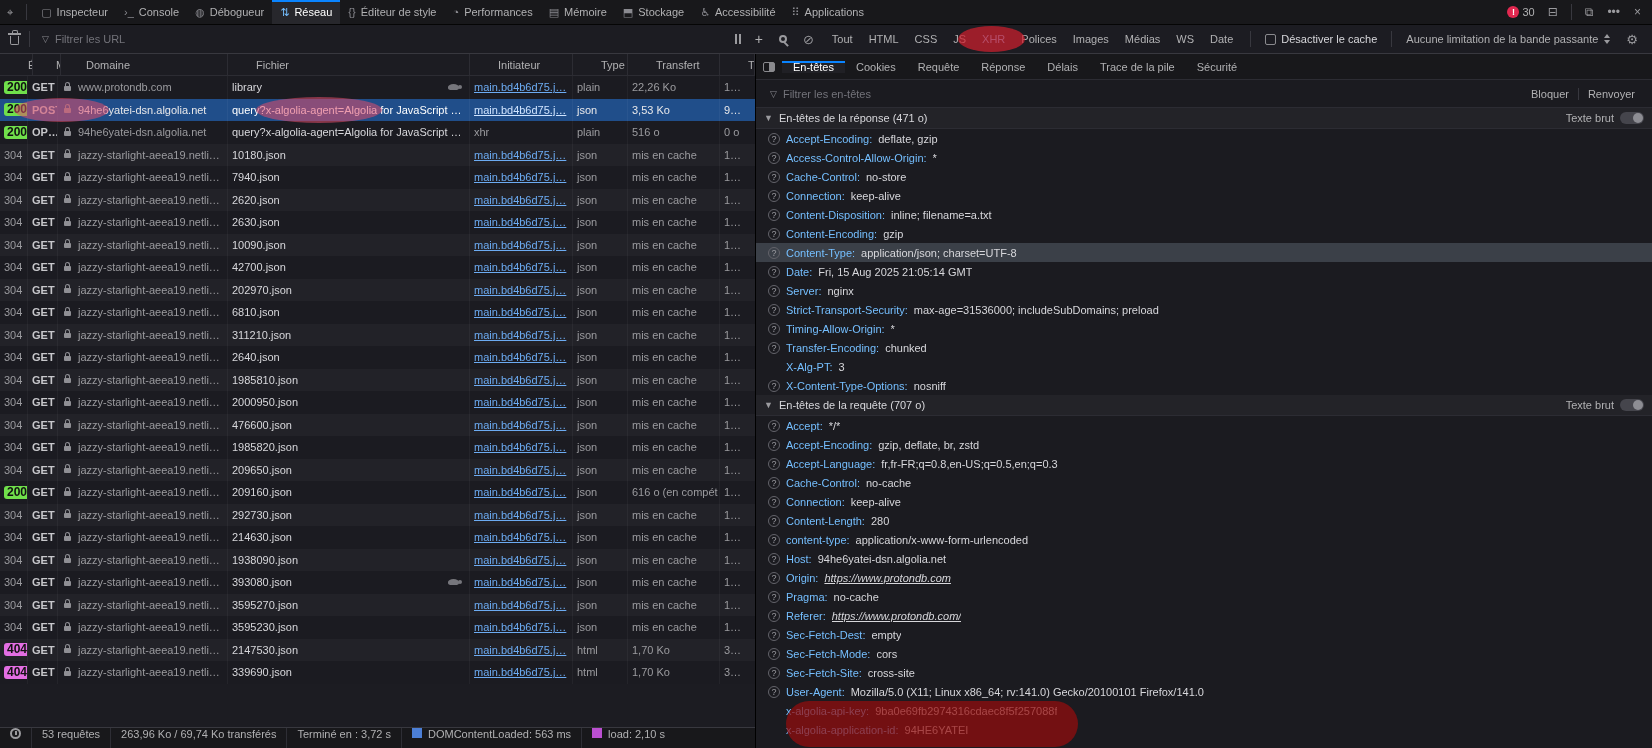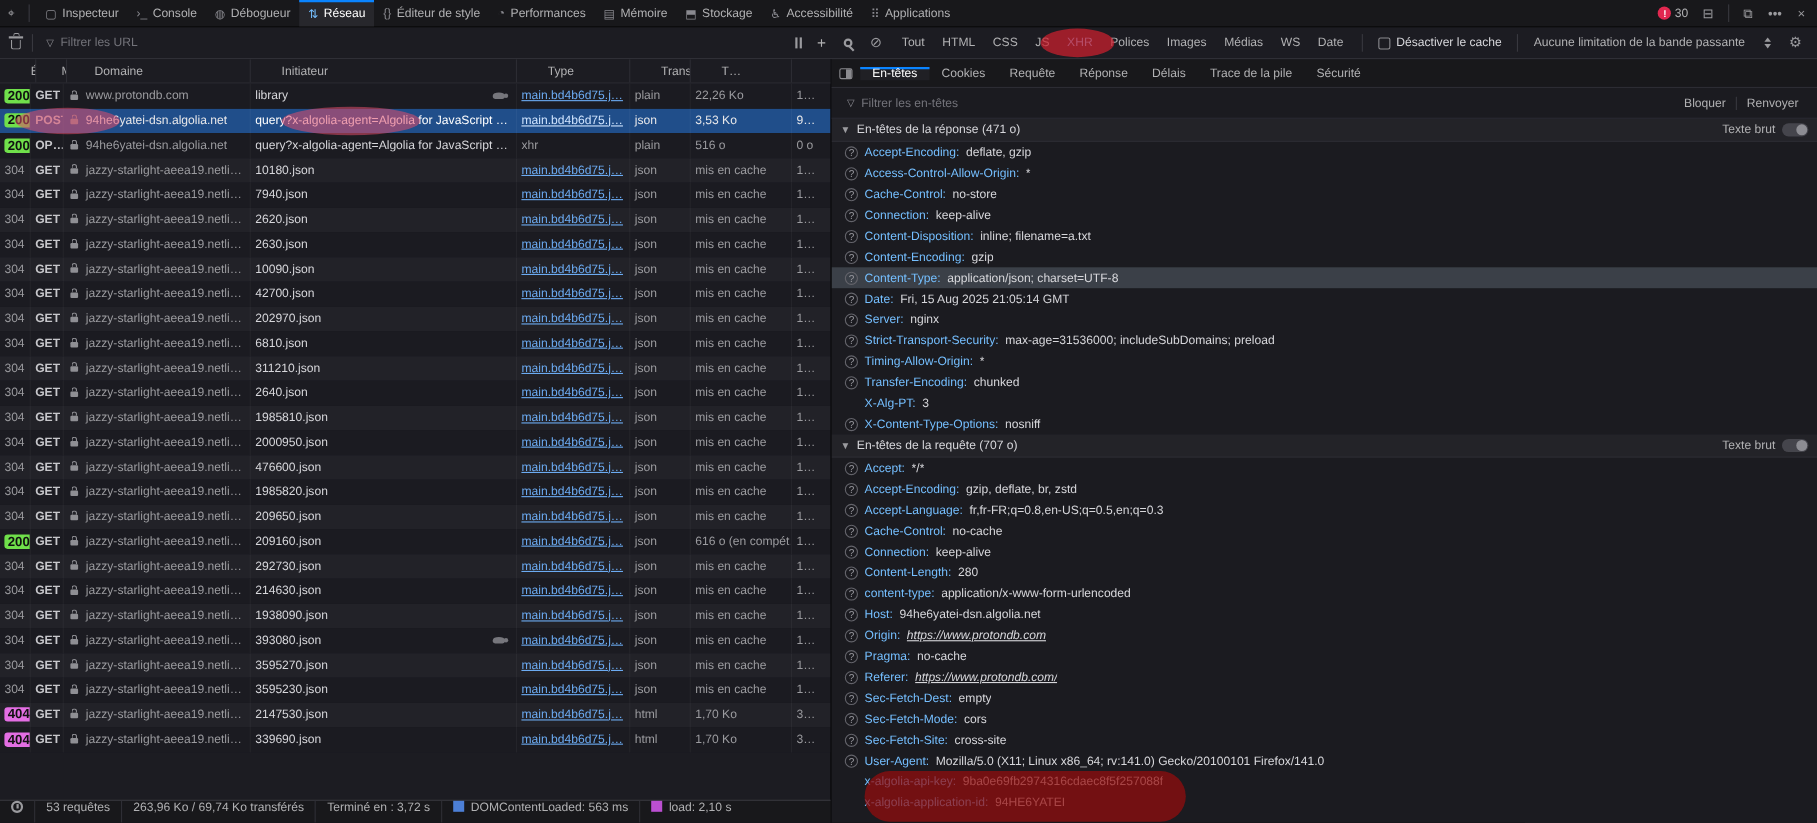--- a/index.html
+++ b/index.html
@@ -46,21 +46,21 @@
   .plus{color:#b1b1b3;font-size:14px;padding:0 7px;line-height:1;}
   .mag{position:relative;width:8px;height:8px;border:2px solid #9a9a9e;border-radius:50%;margin:0 9px;flex:none;}
   .mag::after{content:"";position:absolute;right:-4px;bottom:-4px;width:6px;height:2px;
     background:#9a9a9e;transform:rotate(45deg);}
   .blockico{color:#9a9a9e;font-size:13px;padding:0 7px;}
   .type-filters{display:flex;align-items:center;gap:2px;margin:0 4px;}
   .tfilter{padding:2px 7px;color:#b1b1b3;border-radius:2px;position:relative;}
   .tfilter.selected{color:#75bfff;}
   .cachebox{display:flex;align-items:center;gap:5px;margin:0 8px;}
   .chk{width:11px;height:11px;border:1px solid #8a8a8e;border-radius:2px;background:transparent;flex:none;}
-  .throttle{display:flex;align-items:center;gap:18px;padding:0 8px;color:#b1b1b3;}
+  .throttle{display:flex;align-items:center;gap:6px;padding:0 8px;color:#b1b1b3;}
   .updown{display:flex;flex-direction:column;line-height:0;}
   .updown i{width:0;height:0;border-left:3px solid transparent;border-right:3px solid transparent;}
   .updown i.up{border-bottom:4px solid #9a9a9e;margin-bottom:2px;}
   .updown i.dn{border-top:4px solid #9a9a9e;}
   .gear{color:#9a9a9e;font-size:13px;padding:0 8px;}
 
   
   .main{flex:1;display:flex;min-height:0;}
   .left{width:756px;flex:none;display:flex;flex-direction:column;border-right:1px solid #000;background:#1c1c22;}
   .right{flex:1;display:flex;flex-direction:column;background:#1b1b20;min-width:0;}
@@ -248,20 +248,21 @@
     <span class="gear">⚙</span>
   </div>
 
   <div class="main">
 
     <section class="left">
       <div class="thead grid" id="thead">
           <span class="hc">Éta</span>
           <span class="hc">Mé…</span>
           <span class="hc">Domaine</span>
+          <span class="hc">Fichier</span>
           <span class="hc">Initiateur</span>
           <span class="hc">Type</span>
           <span class="hc">Transfert</span>
           <span class="hc">T…</span>
         </div>
       <div class="tbody" id="tbody">
           <div class="net-row grid">
             <span class="c">
               <span class="badge ok">200</span>
             </span>

